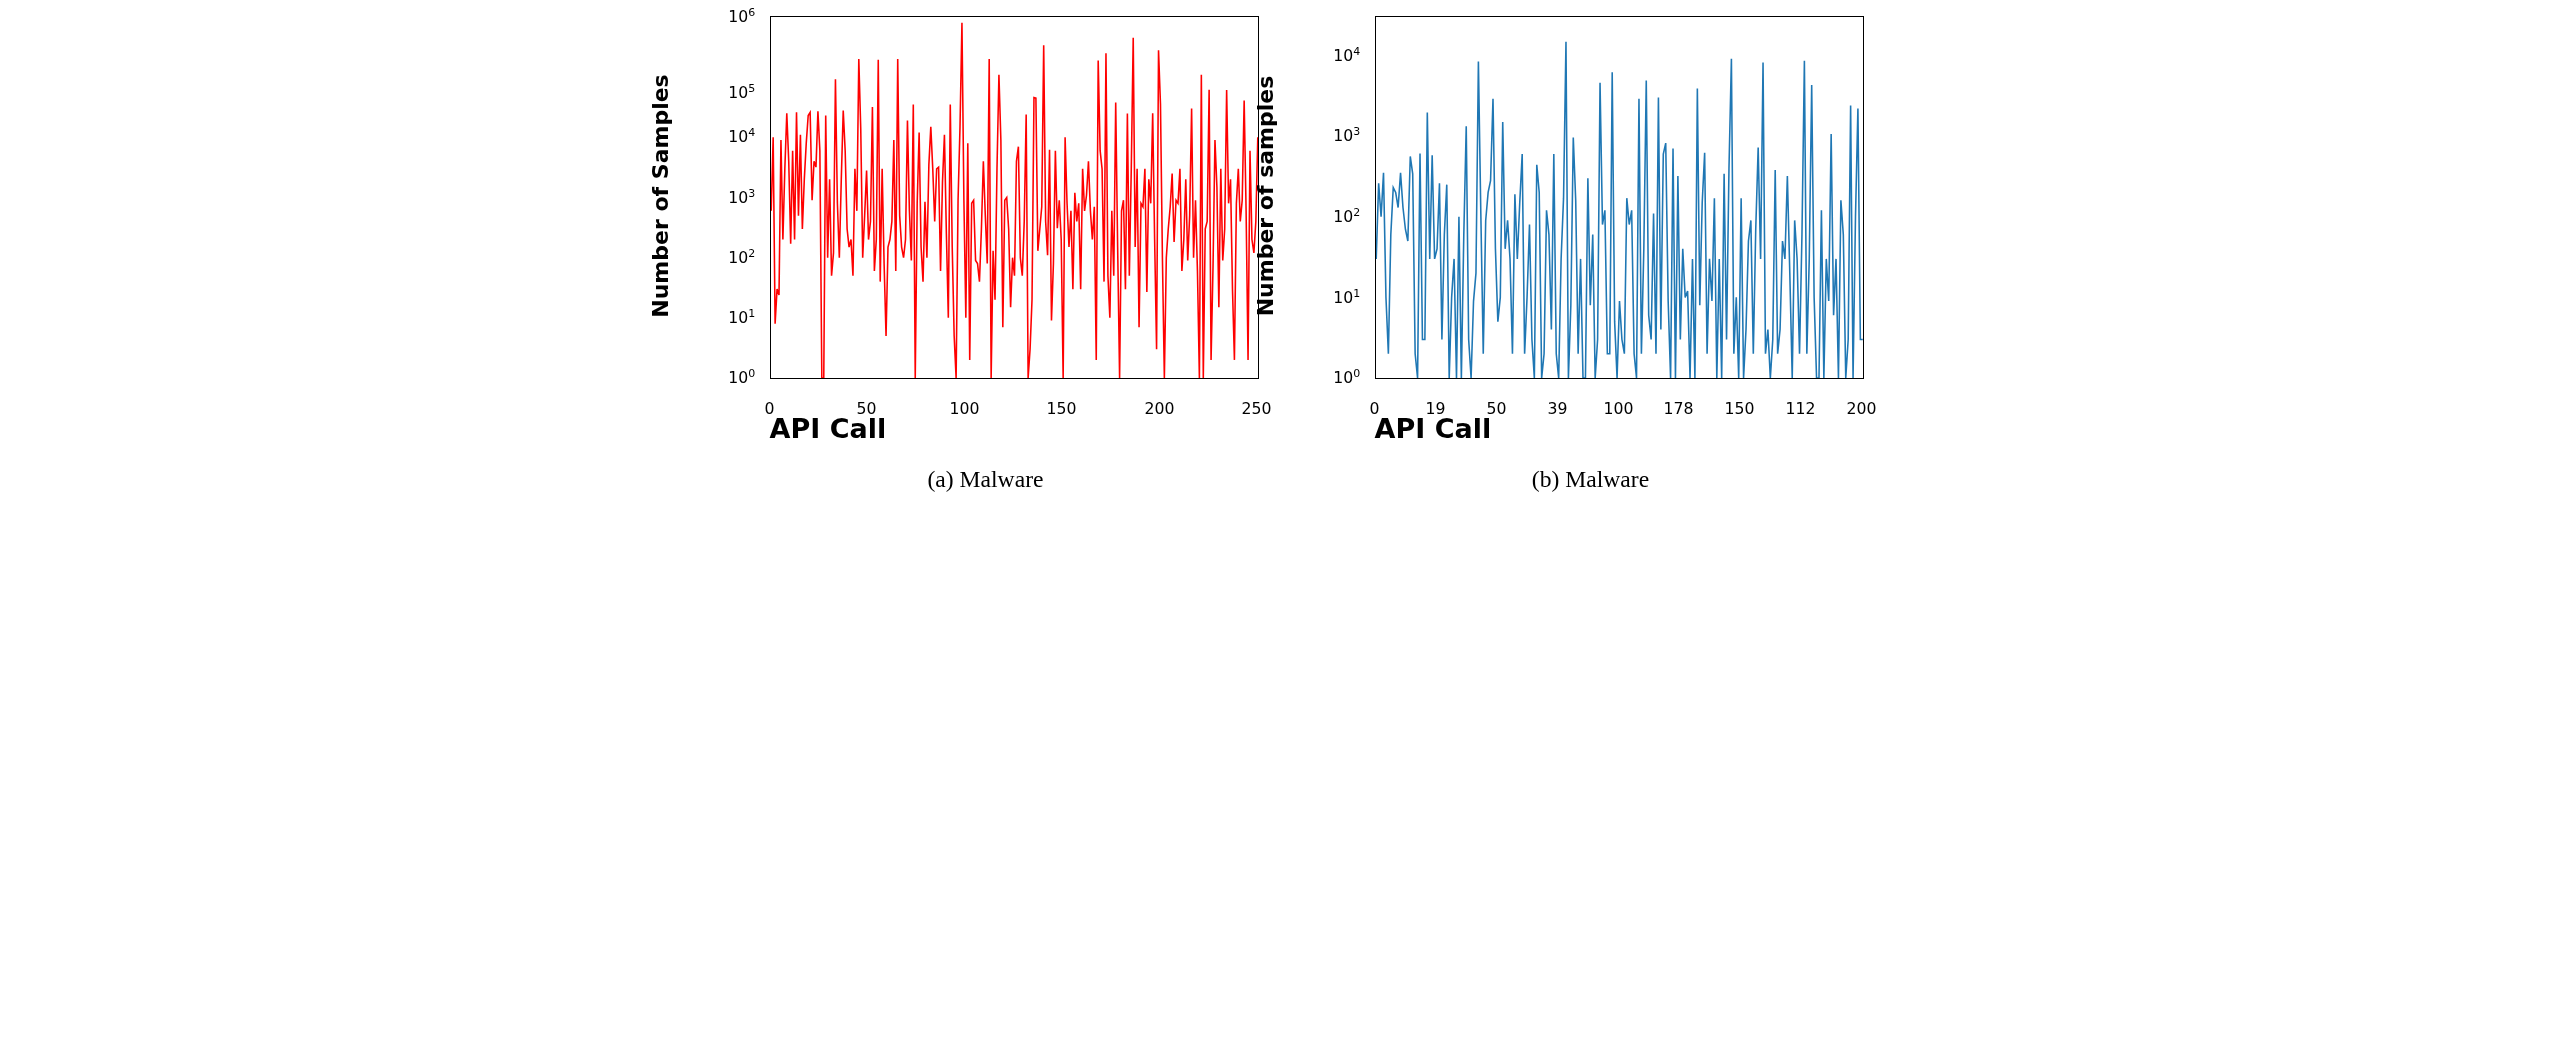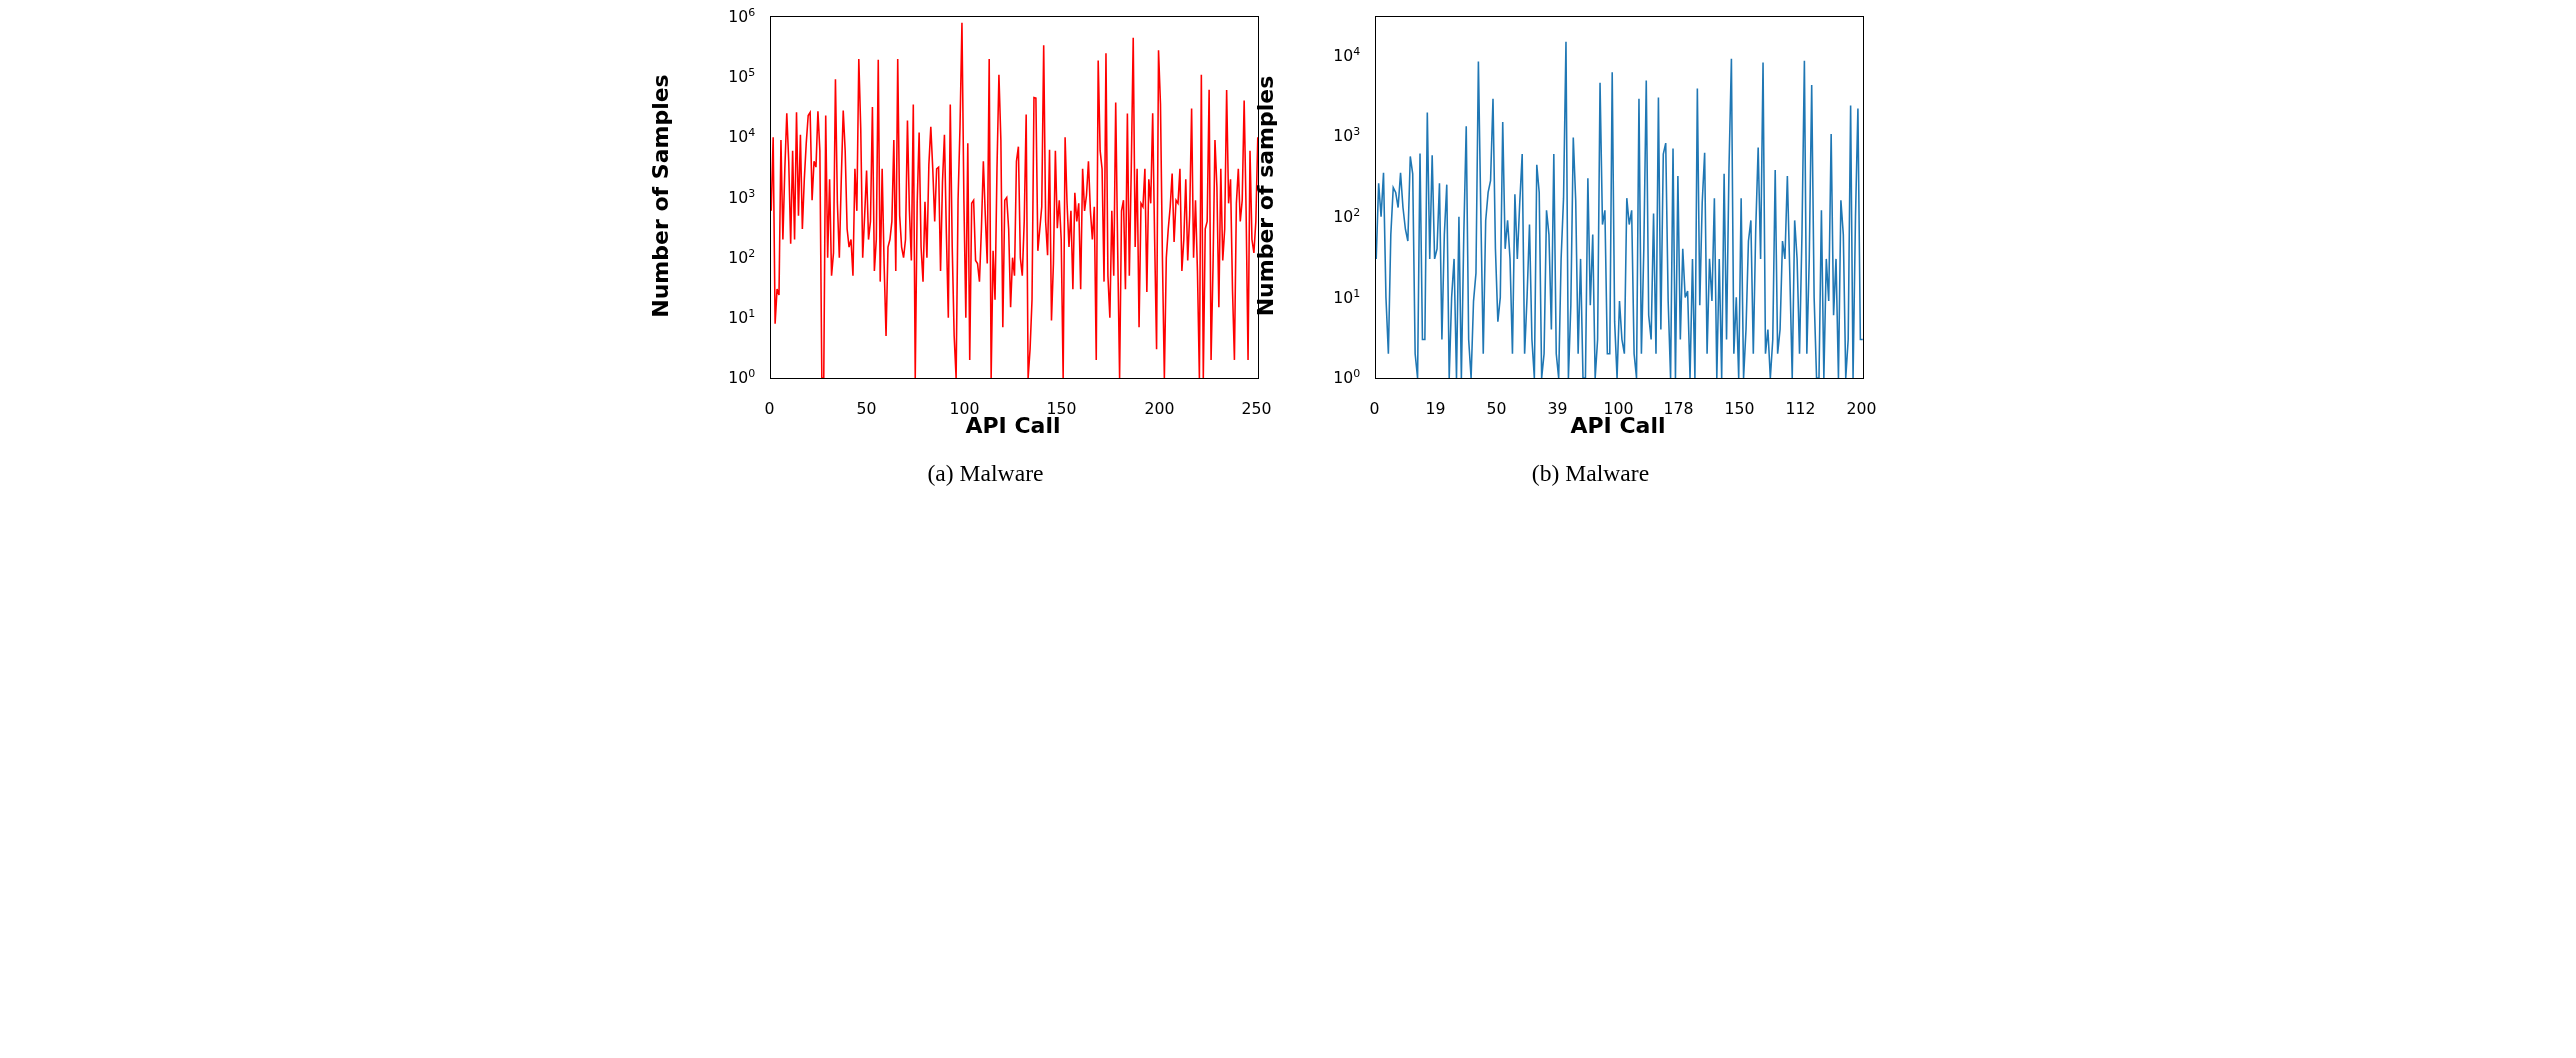--- a/index.html
+++ b/index.html
@@ -36,23 +36,23 @@
     position: absolute;
     left: -55px;
     top: 50%;
     transform: translate(-50%, -50%) rotate(-90deg);
     font-weight: 700;
     font-size: 22px;
     white-space: nowrap;
   }
   .x-axis-label {
     font-weight: 700;
-    font-size: 22px;
+    font-size: 27px;
     margin-top: 7.9px;
-    text-align: center;
+    text-align: left;
   }
   .caption {
     margin-top: 22px;
     font-size: 23.6px;
     font-family: "Palatino Linotype", "Book Antiqua", Palatino, serif;
   }
   .caption .tag {
     font-weight: 400;
   }
   
@@ -107,21 +107,21 @@
             <div class="tick-mark-x" style="left: 291px;"></div>
             <div class="tick-mark-x" style="left: 389px;"></div>
             <div class="tick-mark-x" style="left: 486px;"></div>
           </div>
           <div class="ticks yticks">
             <div class="ytick" style="top: 361px;">10<sup>0</sup></div>
             <div class="ytick" style="top: 301px;">10<sup>1</sup></div>
             <div class="ytick" style="top: 241px;">10<sup>2</sup></div>
             <div class="ytick" style="top: 181px;">10<sup>3</sup></div>
             <div class="ytick" style="top: 120px;">10<sup>4</sup></div>
-            <div class="ytick" style="top: 60px;">10<sup>5</sup></div>
+            <div class="ytick" style="top: 76px;">10<sup>5</sup></div>
             <div class="ytick" style="top: 0px;">10<sup>6</sup></div>
           </div>
           <div class="ticks xticks">
             <div class="xtick" style="left: 0px;">0</div>
             <div class="xtick" style="left: 97px;">50</div>
             <div class="xtick" style="left: 195px;">100</div>
             <div class="xtick" style="left: 292px;">150</div>
             <div class="xtick" style="left: 390px;">200</div>
             <div class="xtick" style="left: 487px;">250</div>
           </div>

